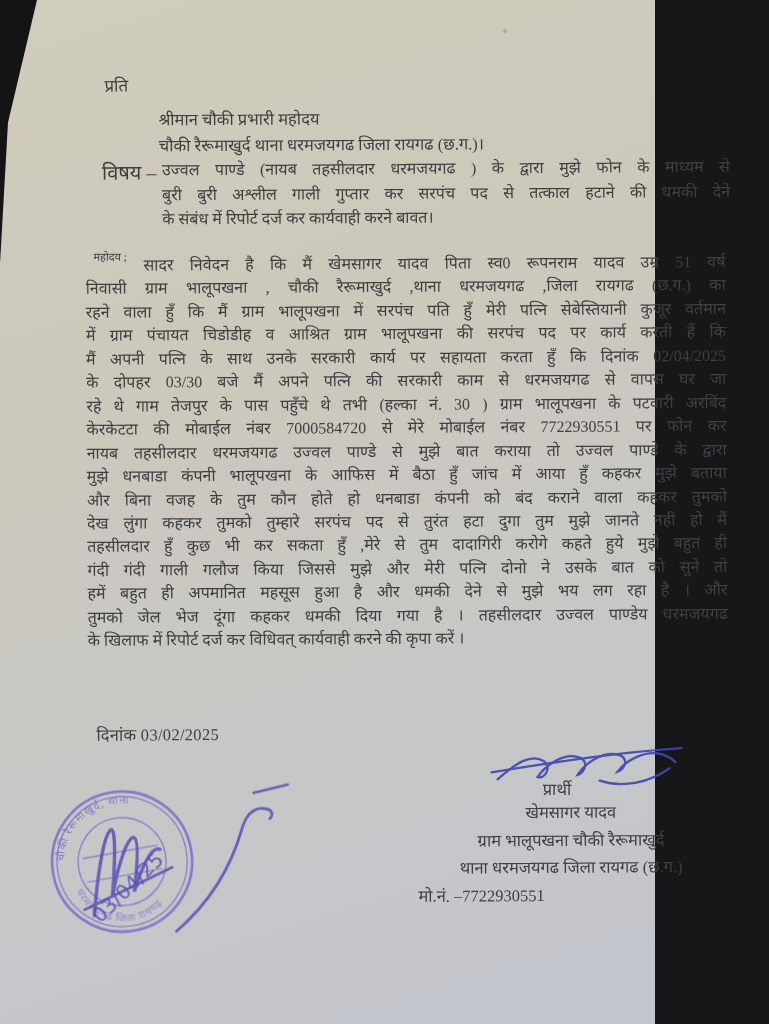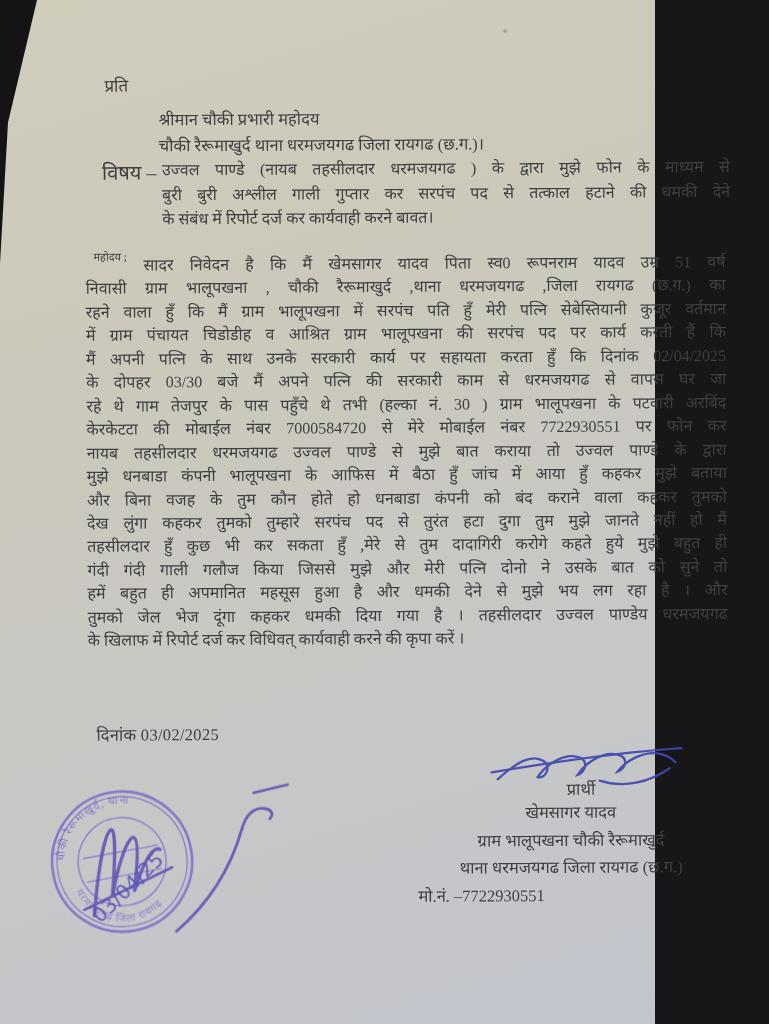--- a/index.html
+++ b/index.html
@@ -34,21 +34,21 @@
   .subject-lines .jline { text-align:justify; text-align-last:justify; }
   .salutation    { left:95px;  top:229px; font-size:11px;margin-top:18px; }
   .body-block {
     position:absolute; left:87px; top:252px; width:640px;
     font-size:16px; line-height:23.45px;
   }
   .body-block .bline { text-align:justify; text-align-last:justify; white-space:normal; }
   .body-block .bline.first { text-indent:58px; }
   .body-block .bline.last  { text-align-last:left; }
   .date-line   { left:95px; top:721px; font-size:16.5px; letter-spacing:.3px; }
-  .applicant   { left:541px; top:778px; font-size:16.5px;margin-left:24px; }
+  .applicant   { left:541px; top:778px; font-size:16.5px; }
   .sign-col {
     position:absolute; left:416px; top:800px; width:306px;
     text-align:center; font-size:16.5px; line-height:27.5px;
   }
   .sign-col .mobile { text-align:left; }
   .sig-svg   { position:absolute; left:486px; top:740px; }
   .stamp-svg { position:absolute; left:24px; top:762px; filter:blur(.3px); }
 </style>
 </head>
 <body>

